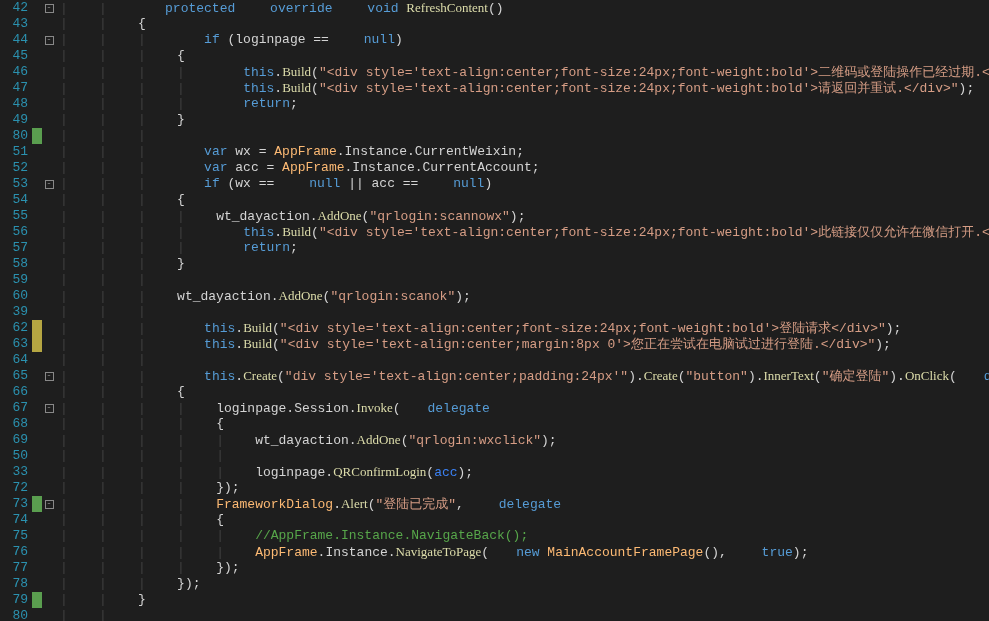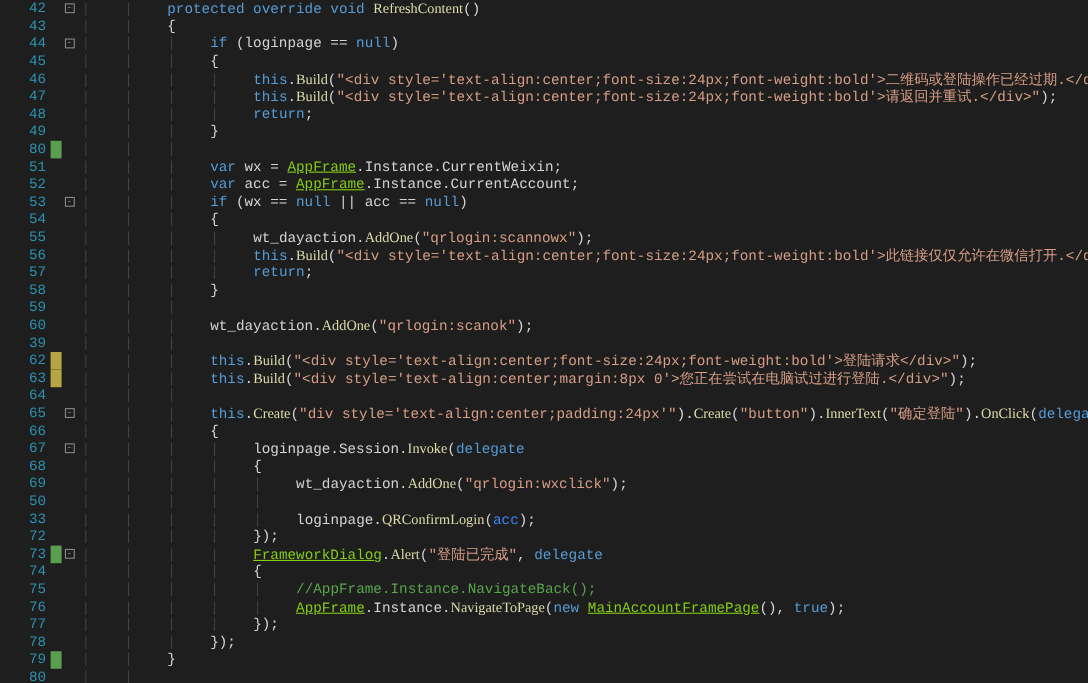--- a/index.html
+++ b/index.html
@@ -19,21 +19,20 @@
 .gutter {
   background: #1e1e1e;
   display: flex;
   flex-direction: column;
   user-select: none;
 }
 .line-row {
   display: flex;
   height: 16px;
   line-height: 16px;
-  padding-left: 14px;
 }
 .lineno {
   width: 32px;
   text-align: right;
   color: #2b91af;
   padding-right: 4px;
 }
 .marker {
   width: 10px;
   display: inline-block;
@@ -64,22 +63,22 @@
 }
 .code-line {
   height: 16px;
   line-height: 16px;
   white-space: pre;
   padding-left: 4px;
 }
 .guide {
   color: #404040;
 }
-.kw { color: #569cd6; }
-.type { color: #84cc16; text-decoration: underline; }
+.kw { color: #569cd6; margin-left: 27px; }
+.type { color: #fdba74; }
 .str { color: #d69d85; }
 .ident { color: #dcdcaa; font-family: Liberation Serif, serif; }
 .punct { color: #d4d4d4; }
 .comment { color: #57a64a; font-family: Liberation Mono, monospace; }
 .param { color: #3b82f6; text-align: right; }
 </style>
 </head>
 <body>
 
 <div class="editor">

